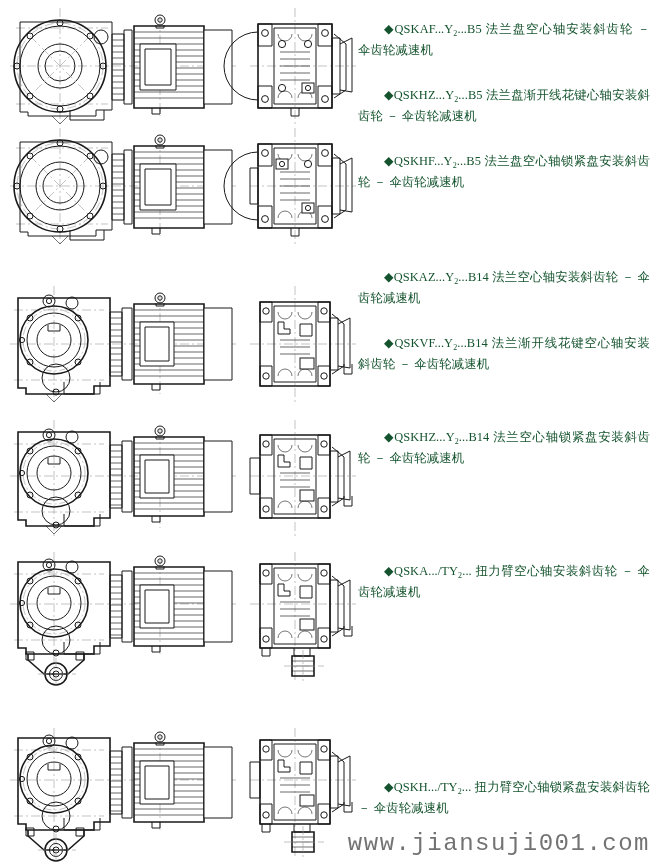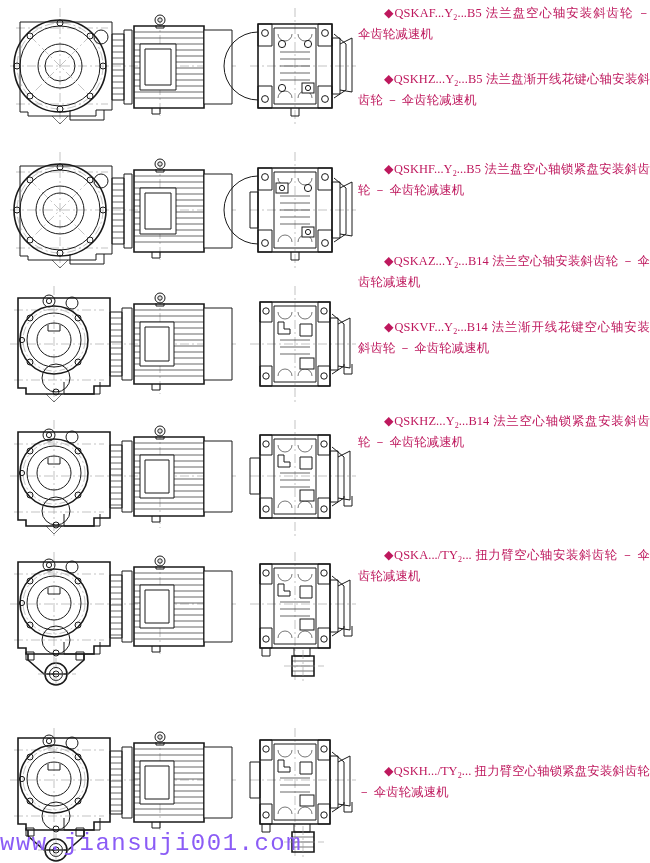--- a/index.html
+++ b/index.html
@@ -33,41 +33,41 @@
     position: absolute;
     left: 358px;
     width: 292px;
   }
 
   
   .caption {
     font-family: "Liberation Serif", "DejaVu Serif", serif;
     font-size: 12.4px;
     line-height: 1.55;
-    color: #be185d;
+    color: #14532d;
     text-indent: 26px;
     text-align: justify;
     text-justify: inter-ideograph;
-    margin: 0 0 0 0;
+    margin: 16px 0 0 0;
     letter-spacing: 0.1px;
   }
   .caption + .caption { margin-top: 26px; }
   .caption .code { font-family: "Liberation Serif", "DejaVu Serif", serif; }
   .caption sub { font-size: 8px; vertical-align: sub; }
 
   
   #watermark {
     position: absolute;
     left: 0; right: 0;
     bottom: 6px;
-    text-align: left;
+    text-align: right;
     font-family: "Liberation Mono", "DejaVu Sans Mono", monospace;
     font-size: 24px;
     letter-spacing: 1.5px;
-    color: #8b5cf6;
+    color: #737373;
     white-space: nowrap;
   }
 
   svg { display: block; overflow: visible; }
   .ln   { fill: none; stroke: #1a1a1a; stroke-width: 1; }
   .ln-t { fill: none; stroke: #1a1a1a; stroke-width: 0.6; }
   .ln-h { fill: none; stroke: #1a1a1a; stroke-width: 1.6; }
   .cl   { fill: none; stroke: #9a9a9a; stroke-width: 0.6;
           stroke-dasharray: 9 3 2 3; }
   .fillw { fill: #ffffff; stroke: #1a1a1a; stroke-width: 1; }
@@ -205,21 +205,21 @@
     <div class="text-col" style="top:0;">
       <p class="caption">
         <span>◆</span><span class="code">QSKAF...Y</span><sub>2</sub><span class="code">...B5</span><span> 法兰盘空心轴安装斜齿轮 － 伞齿轮减速机</span>
       </p>
       <p class="caption">
         <span>◆</span><span class="code">QSKHZ...Y</span><sub>2</sub><span class="code">...B5</span><span> 法兰盘渐开线花键心轴安装斜齿轮 － 伞齿轮减速机</span>
       </p>
     </div>
   </div>
 
-  <div class="row" style="top:148px;height:130px;">
+  <div class="row" style="top:124px;height:130px;">
     <div class="drawing-col col-side">
       <svg width="232" height="124" viewBox="0 0 232 124">
         <line class="cl" x1="2" y1="62" x2="228" y2="62"></line>
         <line class="cl" x1="52" y1="4" x2="52" y2="120"></line>
         <line class="cl" x1="8" y1="24" x2="100" y2="24"></line>
         <line class="cl" x1="8" y1="100" x2="100" y2="100"></line>
         <line class="cl" x1="152" y1="14" x2="152" y2="112"></line>
         <path class="ln" d="M12 18 L12 108 L20 108 L20 112 L88 112 L88 106 L104 106 L104 18 Z"></path>
         <path class="ln" d="M62 106 L62 116 L96 116 L96 106"></path>
         <path class="ln-t" d="M44 112 L52 120 L60 112"></path>

